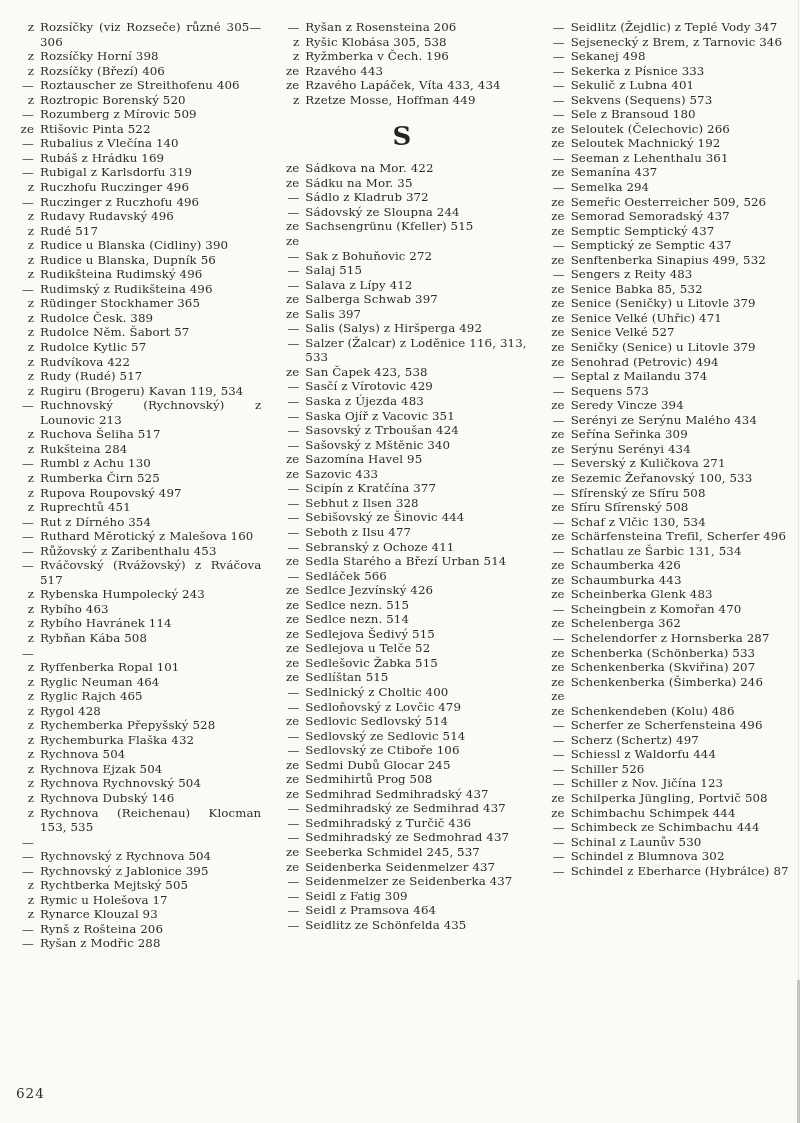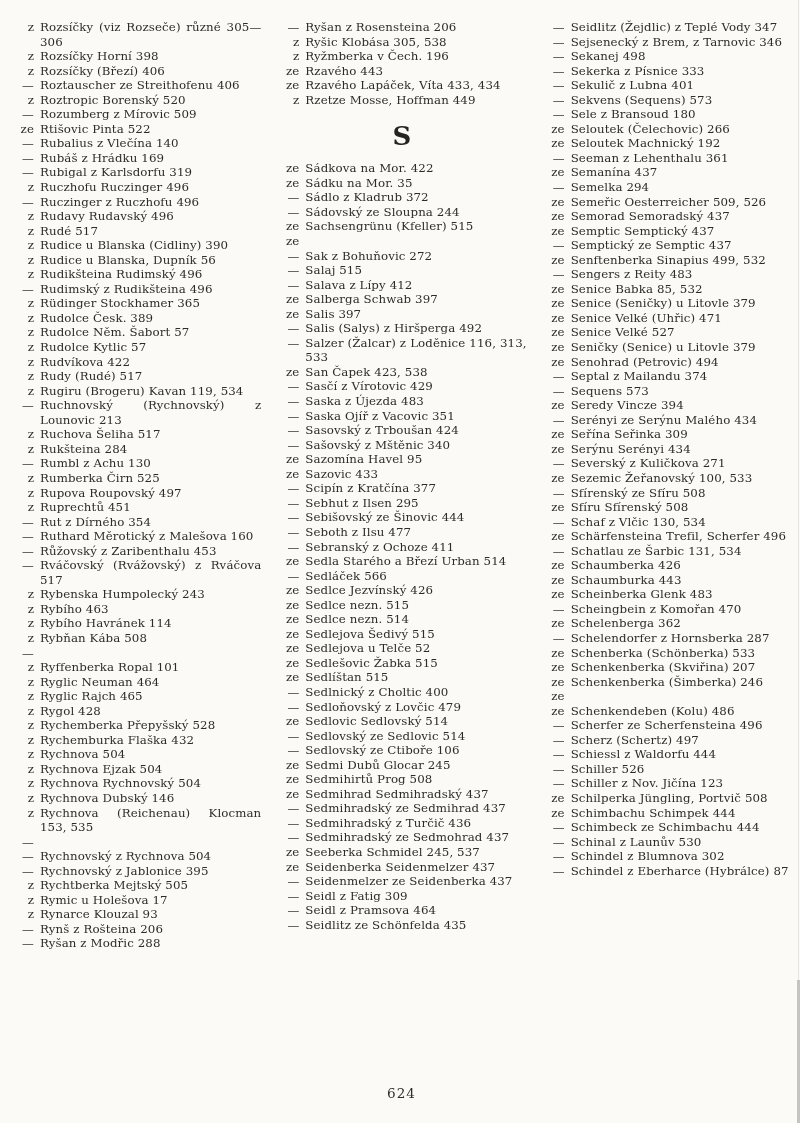--- a/index.html
+++ b/index.html
@@ -42,24 +42,24 @@
   .section-heading {
     text-align: center;
     font-size: 26px;
     font-weight: bold;
     line-height: 30px;
     margin: 14px 0 10px 0;
     color: #26241f;
   }
   .page-number {
     position: absolute;
-    left: 3px;
+    left: 16px;
     right: 0;
     bottom: 22px;
-    text-align: center;
+    text-align: left;
     font-size: 13.5px;
     letter-spacing: 1px;
   }
   .scan-edge {
     position: absolute;
     right: 0;
     top: 980px;
     width: 3px;
     height: 143px;
     background: #9b9892;
@@ -435,21 +435,21 @@
           <div class="entry">
             <span class="prefix">ze</span>
             <span class="text">Sazovic 433</span>
           </div>
           <div class="entry">
             <span class="prefix">—</span>
             <span class="text">Scipín z Kratčína 377</span>
           </div>
           <div class="entry">
             <span class="prefix">—</span>
-            <span class="text">Sebhut z Ilsen 295</span>
+            <span class="text">Sebhut z Ilsen 328</span>
           </div>
           <div class="entry">
             <span class="prefix">—</span>
             <span class="text">Sebišovský ze Šinovic 444</span>
           </div>
           <div class="entry">
             <span class="prefix">—</span>
             <span class="text">Seboth z Ilsu 477</span>
           </div>
           <div class="entry">

